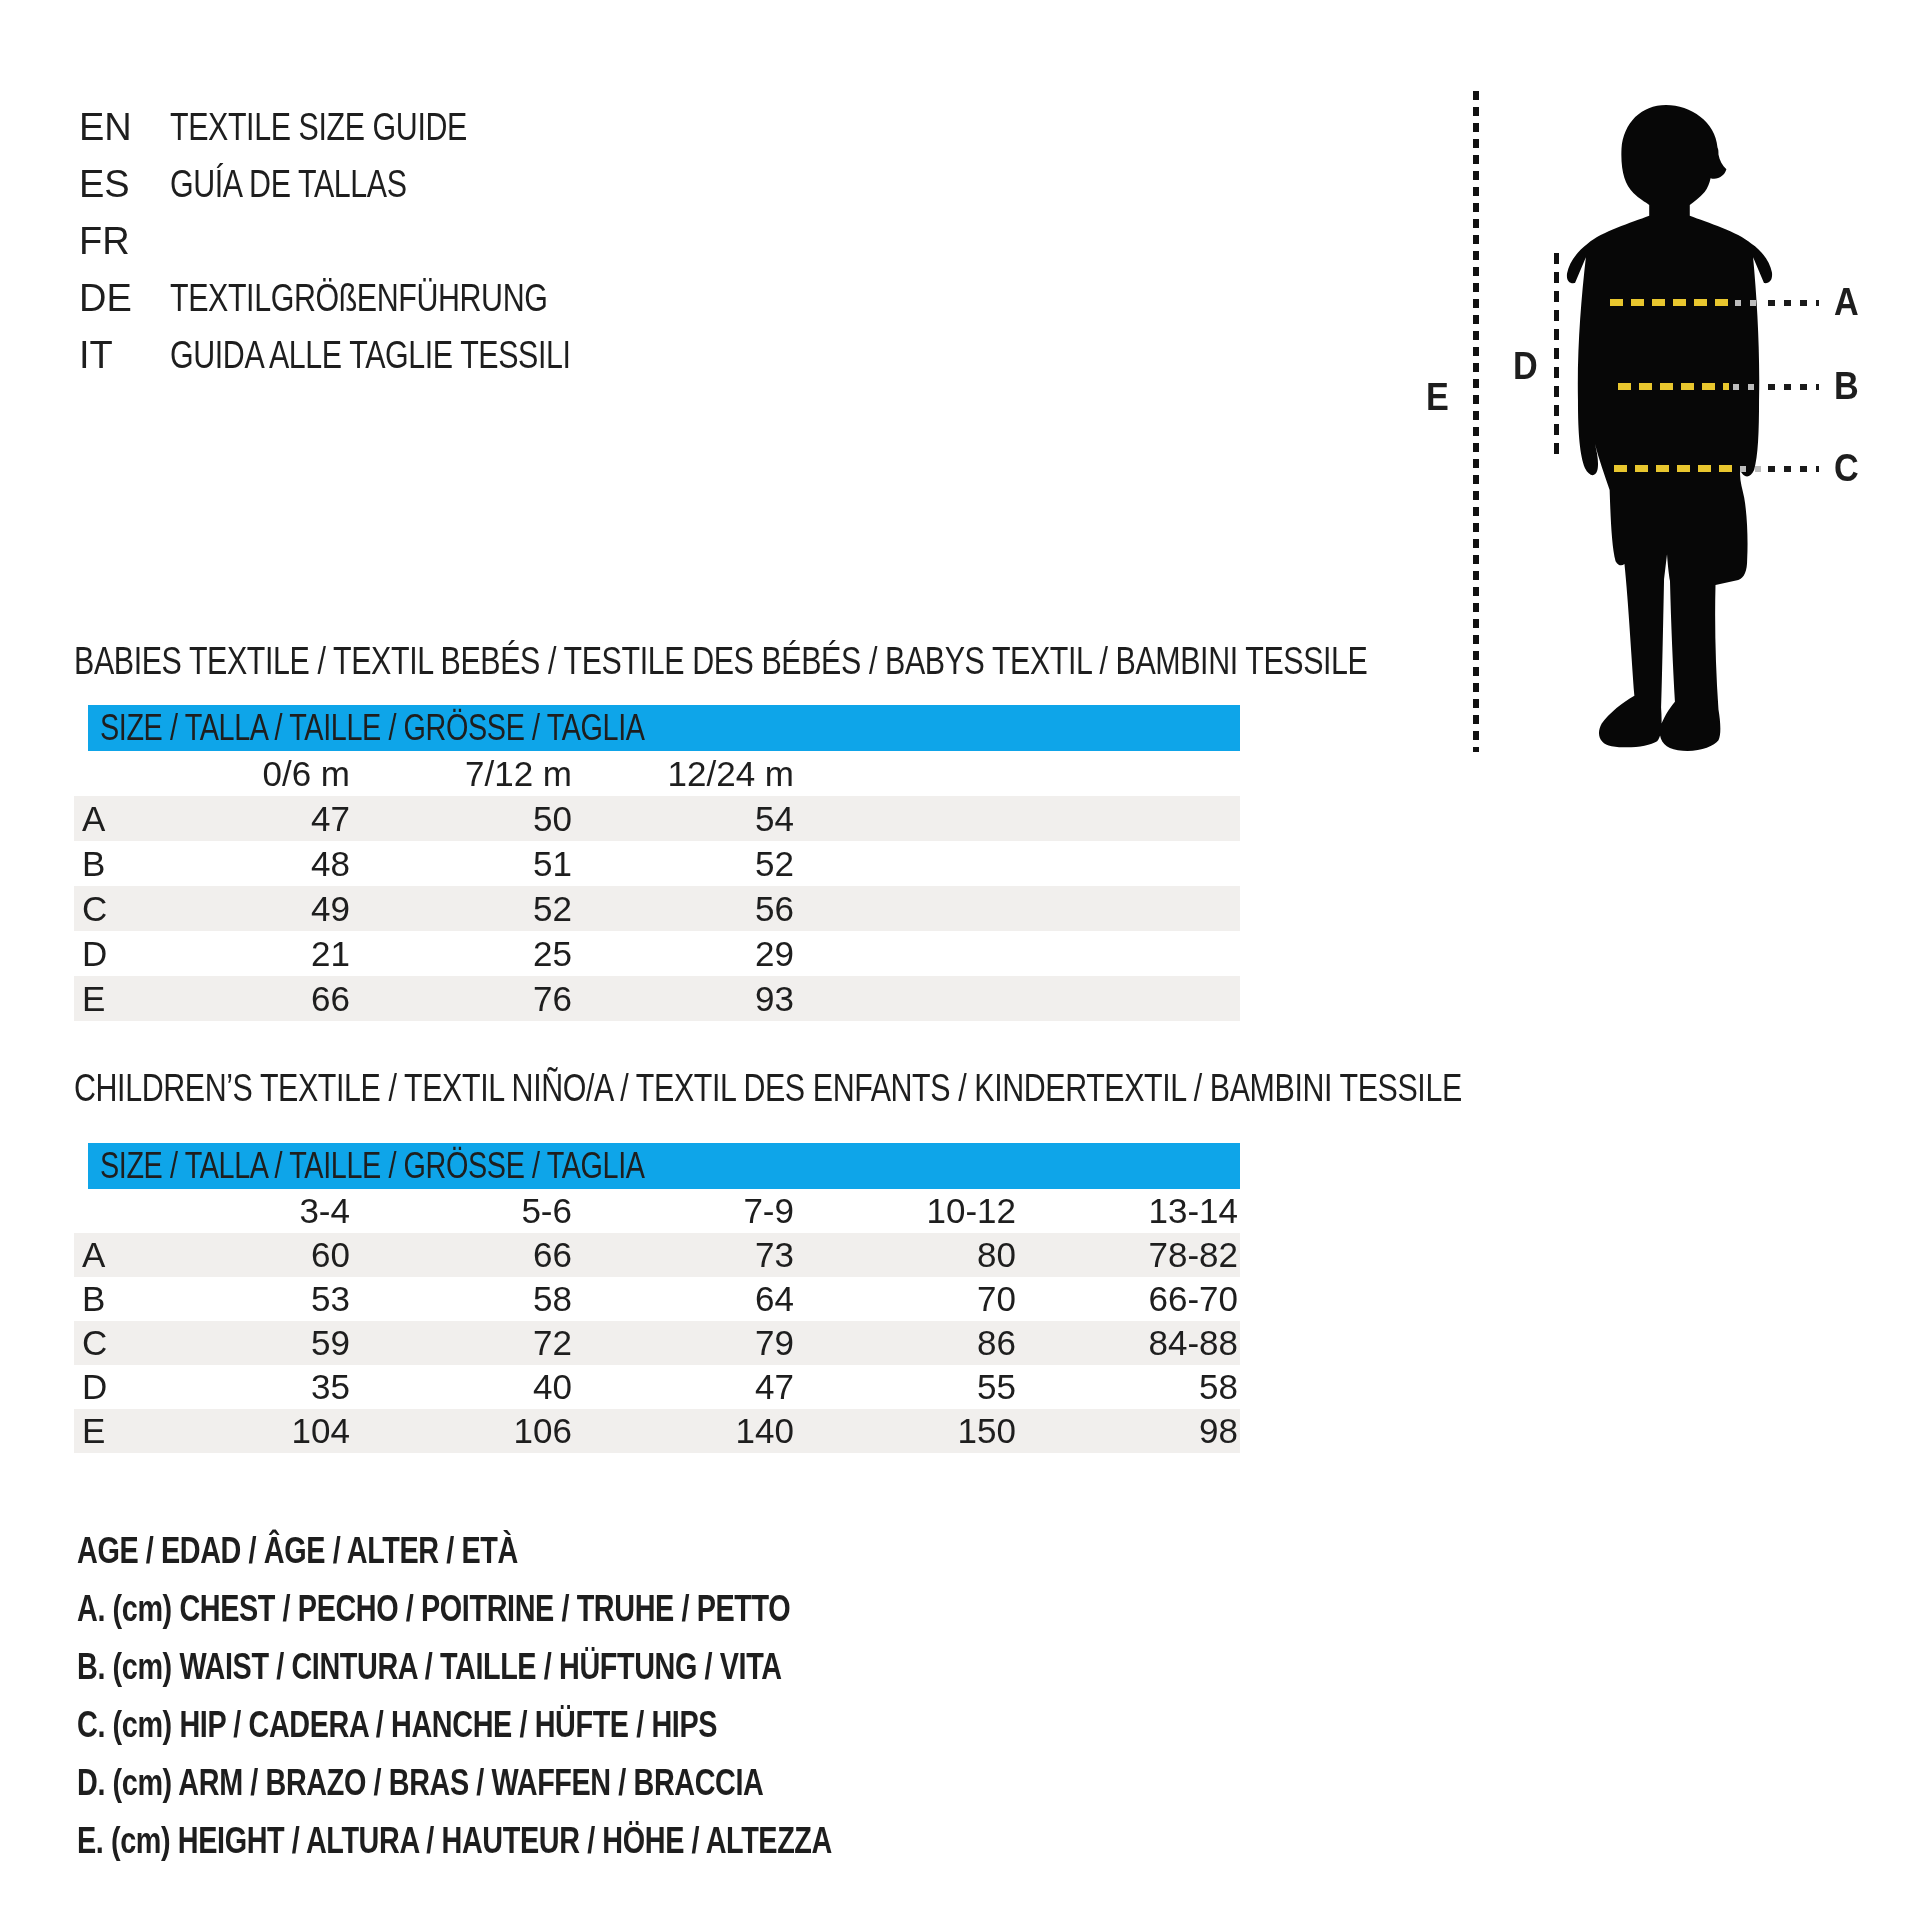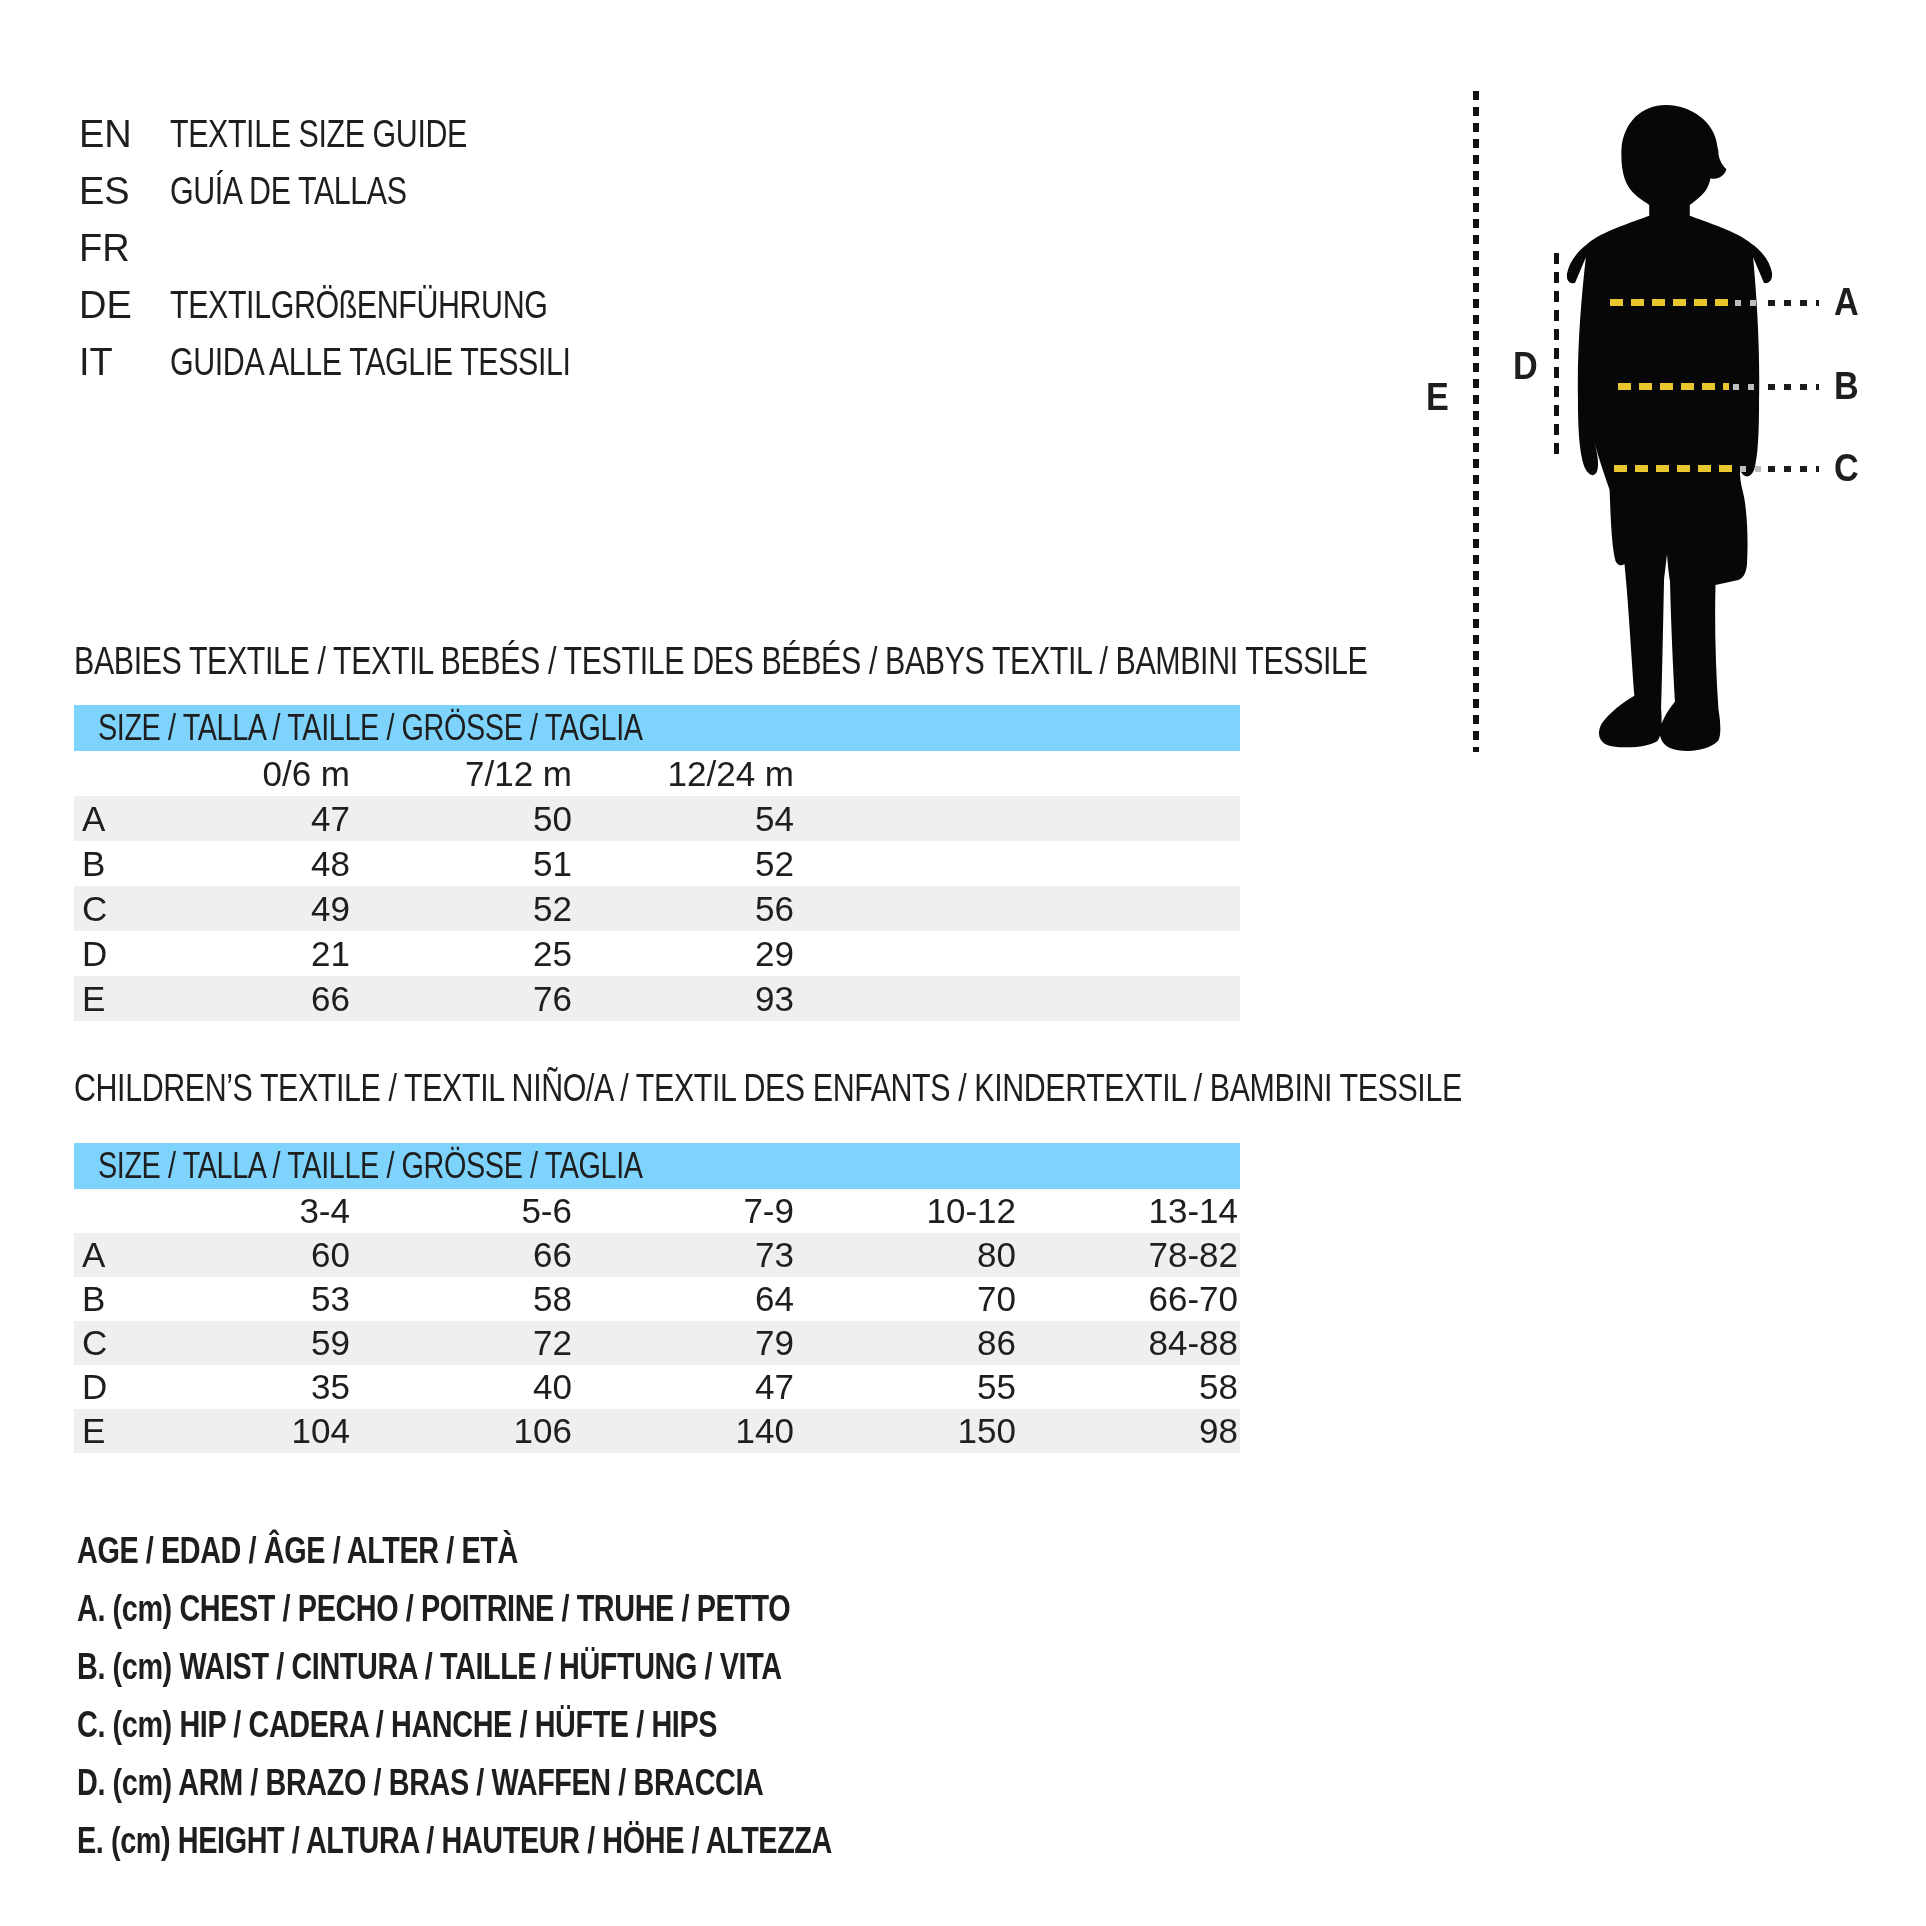--- a/index.html
+++ b/index.html
@@ -5,29 +5,29 @@
   html,body{margin:0;padding:0;}
   body{
     width:1927px;height:1927px;background:#ffffff;position:relative;
     font-family:"Liberation Sans",sans-serif;color:#1e1e1e;overflow:hidden;
     -webkit-font-smoothing:antialiased;
   }
   .cond{display:inline-block;transform:scaleX(0.8);transform-origin:0 50%;white-space:nowrap;letter-spacing:-0.5px;}
 
   
   #langs{position:absolute;left:79px;top:99px;font-size:38px;}
-  .lang-row{display:flex;height:57px;align-items:flex-end;}
+  .lang-row{display:flex;height:57px;align-items:center;}
   .lang-code{width:91px;flex:none;}
 
   
   .section-title{position:absolute;left:74px;height:42px;font-size:38px;display:flex;align-items:center;}
 
   
   .size-table{position:absolute;left:74px;width:1166px;font-size:35px;}
-  .size-bar{height:46px;background:#7dd3fc;display:flex;align-items:center;padding-left:24px;box-sizing:border-box;font-size:36px;}
+  .size-bar{height:46px;background:#0ea5e9;display:flex;align-items:center;padding-left:12px;box-sizing:border-box;font-size:36px;margin-left:14px;}
   .trow{display:flex;align-items:center;}
   .babies-t .trow{height:45px;}
   .children-t .trow{height:44px;}
   .stripe{background:#f1efed;}
   .cell-label{width:54px;padding-left:8px;box-sizing:border-box;flex:none;}
   .cell{width:222px;text-align:right;flex:none;}
 
   
   #legend{position:absolute;left:77px;top:1522px;font-size:36px;font-weight:bold;}
   .legend-line{height:58px;display:flex;align-items:center;}

